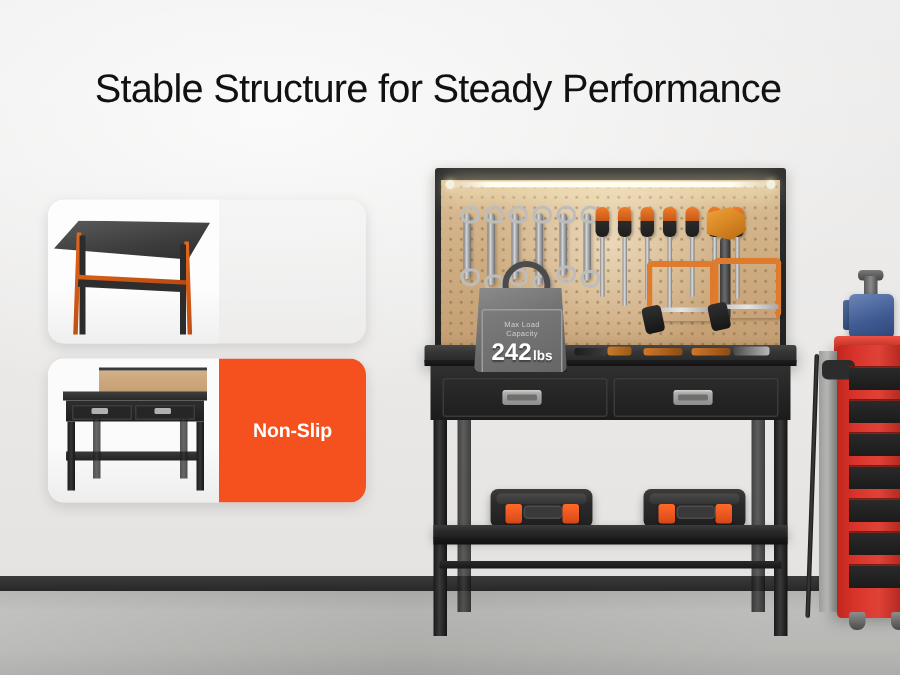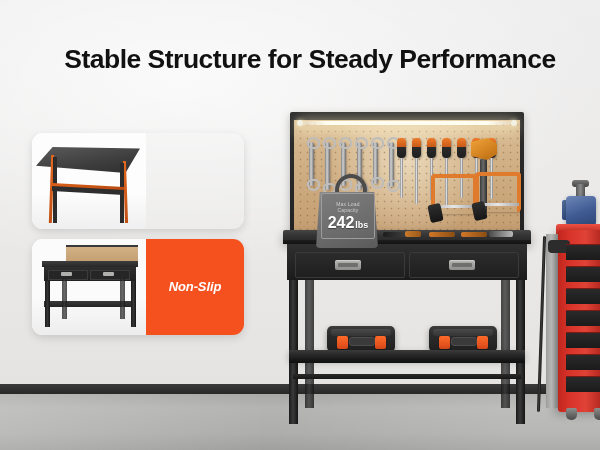--- a/index.html
+++ b/index.html
@@ -97,21 +97,21 @@
   .saw .blade{position:absolute;left:2px;bottom:6px;width:42px;height:3px;
     background:linear-gradient(90deg,#b9b9b9,#e6e6e6,#a9a9a9);}
   .saw .hgrip{position:absolute;left:-2px;bottom:-8px;width:13px;height:18px;
     background:linear-gradient(180deg,#2f2f2f,#161616);border-radius:3px;transform:rotate(-12deg);}
 
   
   .plate{position:absolute;left:33px;top:80px;width:62px;height:56px;
     background:linear-gradient(160deg,#8b8b8b,#6e6e6e 50%,#5a5a5a);
     border-radius:4px;box-shadow:2px 3px 7px rgba(0,0,0,.35);z-index:6;
     clip-path:polygon(6% 0%,94% 0%,100% 100%,0% 100%);}
-  .plate-face{position:absolute;left:5px;top:1px;width:52px;height:44px;
+  .plate-face{position:absolute;left:5px;top:14px;width:52px;height:44px;
     background:linear-gradient(160deg,#7c7c7c,#656565);border:1px solid #9d9d9d;border-radius:2px;
     display:flex;flex-direction:column;align-items:center;justify-content:center;}
   .plate-sub{font-size:5px;color:#d6d6d6;line-height:1.25;text-align:center;
     letter-spacing:.2px;opacity:.92;}
   .plate-num{font-size:16px;font-weight:700;color:#fff;line-height:1;margin-top:2px;
     text-shadow:0 1px 1px rgba(0,0,0,.4);}
   .plate-num .u{font-size:9px;font-weight:700;margin-left:1px;}
   .ring{position:absolute;left:52px;top:62px;width:24px;height:24px;border:4px solid #4b4b4b;
     border-radius:50%;z-index:5;box-shadow:1px 1px 3px rgba(0,0,0,.3);}
 
@@ -145,31 +145,31 @@
     border-radius:5px;box-shadow:0 3px 6px rgba(0,0,0,.35);}
   .tbox .lid{position:absolute;left:4px;top:3px;width:60px;height:7px;
     background:linear-gradient(180deg,#4a4a4a,#343434);border-radius:3px;}
   .tbox .hdl{position:absolute;left:22px;top:11px;width:24px;height:7px;
     background:#3a3a3a;border:1px solid #4d4d4d;border-radius:3px;}
   .latch{position:absolute;top:10px;width:11px;height:13px;
     background:linear-gradient(180deg,#ff6a28,#d8481a);border-radius:2px;
     box-shadow:0 1px 2px rgba(0,0,0,.3);}
 
   
-  .title{position:absolute;left:40px;top:26px;width:540px;text-align:center;
-    font-size:26.5px;font-weight:700;line-height:1.14;color:#111;letter-spacing:-.5px;}
+  .title{position:absolute;left:22px;top:26px;width:540px;text-align:center;
+    font-size:26.5px;font-weight:400;line-height:1.14;color:#111;letter-spacing:-.5px;}
 
   
   .card{position:absolute;left:32px;width:212px;height:96px;display:flex;
     border-radius:11px;overflow:hidden;box-shadow:0 3px 9px rgba(0,0,0,.13);}
   .card .photo{position:relative;width:114px;height:96px;background:#fff;overflow:hidden;}
   .card .cap{width:98px;height:96px;background:#f4511e;display:flex;align-items:center;
     justify-content:center;text-align:center;}
   .cap span{color:#fff;font-size:13px;font-weight:700;line-height:1.28;letter-spacing:-.1px;}
-  #card-1{top:133px;} #card-2{top:239px;font-style:italic;} #card-3{top:345px;}
+  #card-1{top:133px;} #card-2{top:239px;} #card-3{top:345px;}
 
   
   .p1-bg{position:absolute;inset:0;background:linear-gradient(180deg,#fdfdfd 62%,#efefef 100%);}
   .p1-top{position:absolute;left:4px;top:14px;width:104px;height:26px;
     background:linear-gradient(170deg,#5b5b5b,#3d3d3d 60%,#2f2f2f);
     clip-path:polygon(16% 0%,100% 6%,86% 100%,0% 72%);}
   .p1-l1{position:absolute;left:18px;top:22px;width:3px;height:68px;
     background:linear-gradient(180deg,#e2671f,#c04f12);transform:rotate(2deg);}
   .p1-l2{position:absolute;left:92px;top:28px;width:3px;height:62px;
     background:linear-gradient(180deg,#e2671f,#c04f12);transform:rotate(-2deg);}

